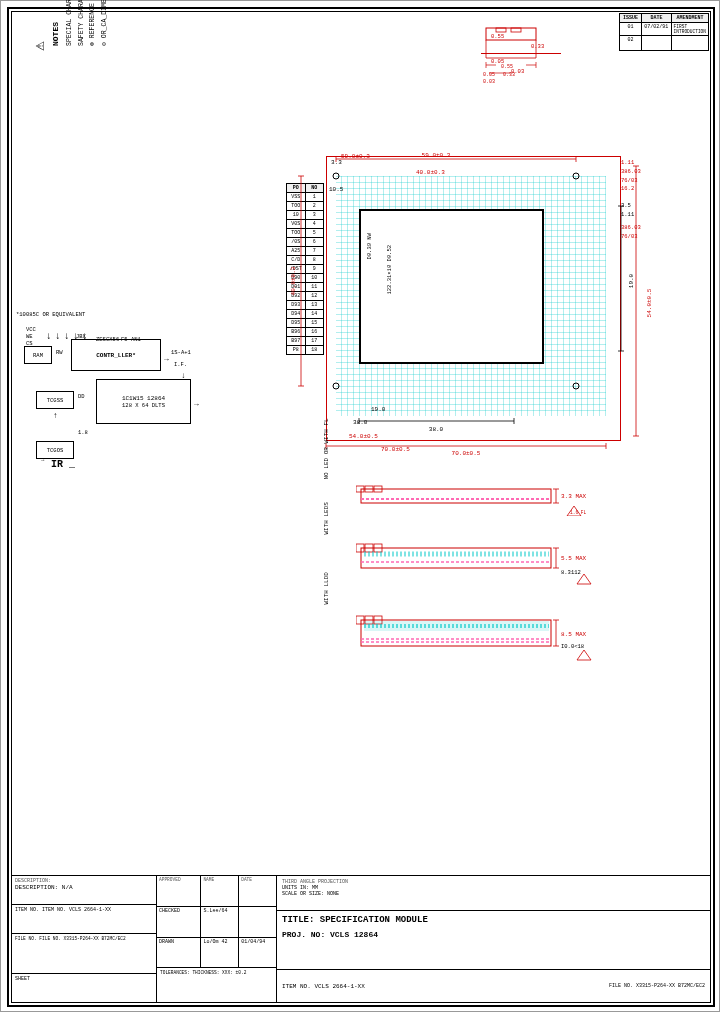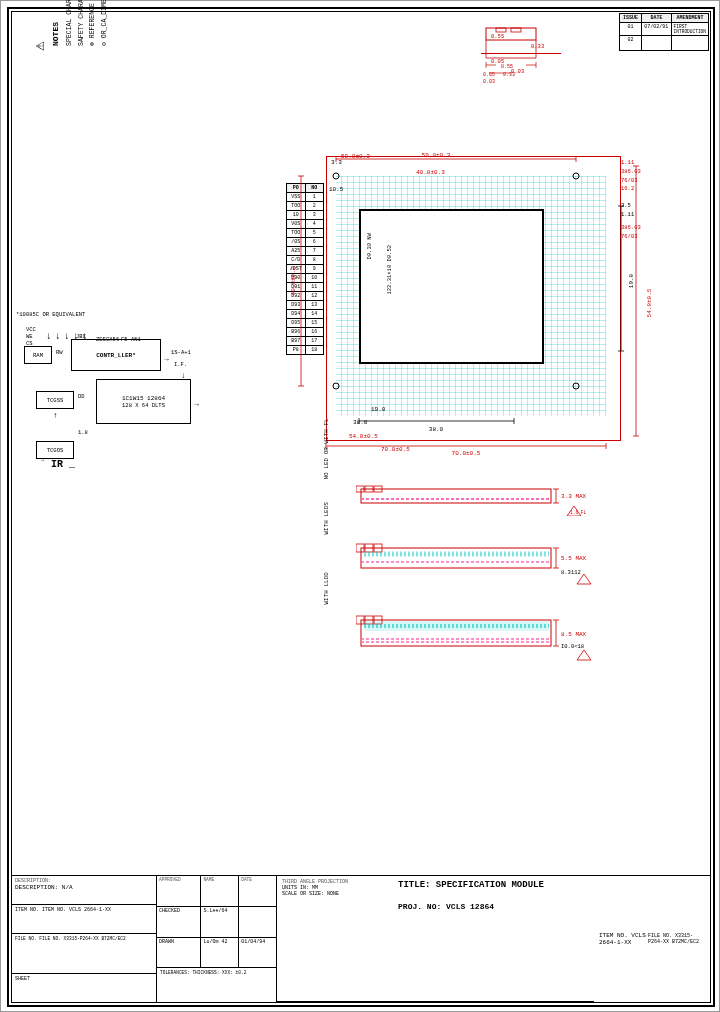--- a/index.html
+++ b/index.html
@@ -409,29 +409,29 @@
       <div style="display:flex; border-bottom:1px solid #000; flex:1;">
         <div style="flex:1.2; border-right:1px solid #000; padding:1px 2px; font-size:5px;">DRAWN</div>
         <div style="flex:1; border-right:1px solid #000; padding:1px 2px; font-size:5px;">Lo/Om 42</div>
         <div style="flex:1; padding:1px 2px; font-size:5px;">01/04/94</div>
       </div>
       <div style="padding:2px 3px; font-size:4.5px; flex:1;">
         <div>TOLERANCES: THICKNESS: XXX: ±0.2</div>
       </div>
     </div>
 
-    <div style="flex:1; display:flex; flex-direction:row;">
+    <div style="flex:1; display:flex; flex-direction:column;">
       <div style="border-bottom:1px solid #000; padding:3px 5px; flex:1;">
         <div style="font-size:5px; color:#555;">THIRD ANGLE PROJECTION</div>
         <div style="font-size:5px;">UNITS IN: MM</div>
         <div style="font-size:5px;">SCALE OR SIZE: NONE</div>
       </div>
       <div style="border-bottom:1px solid #000; padding:4px 5px; flex:1.8;">
         <div style="font-size:9px; font-weight:bold;">TITLE: SPECIFICATION MODULE</div>
-        <div style="font-size:8px; font-weight:bold; margin-top:12px;">PROJ. NO: VCLS 12864</div>
+        <div style="font-size:8px; font-weight:bold; margin-top:5px;">PROJ. NO: VCLS 12864</div>
       </div>
       <div style="padding:2px 5px; display:flex; align-items:center; justify-content:space-between; flex:1;">
         <div style="font-size:6px;">ITEM NO. VCLS 2664-1-XX</div>
         <div style="font-size:5px;">FILE NO. X3315-P264-XX B72MC/EC2</div>
       </div>
     </div>
 
   </div>
 
 </div>

